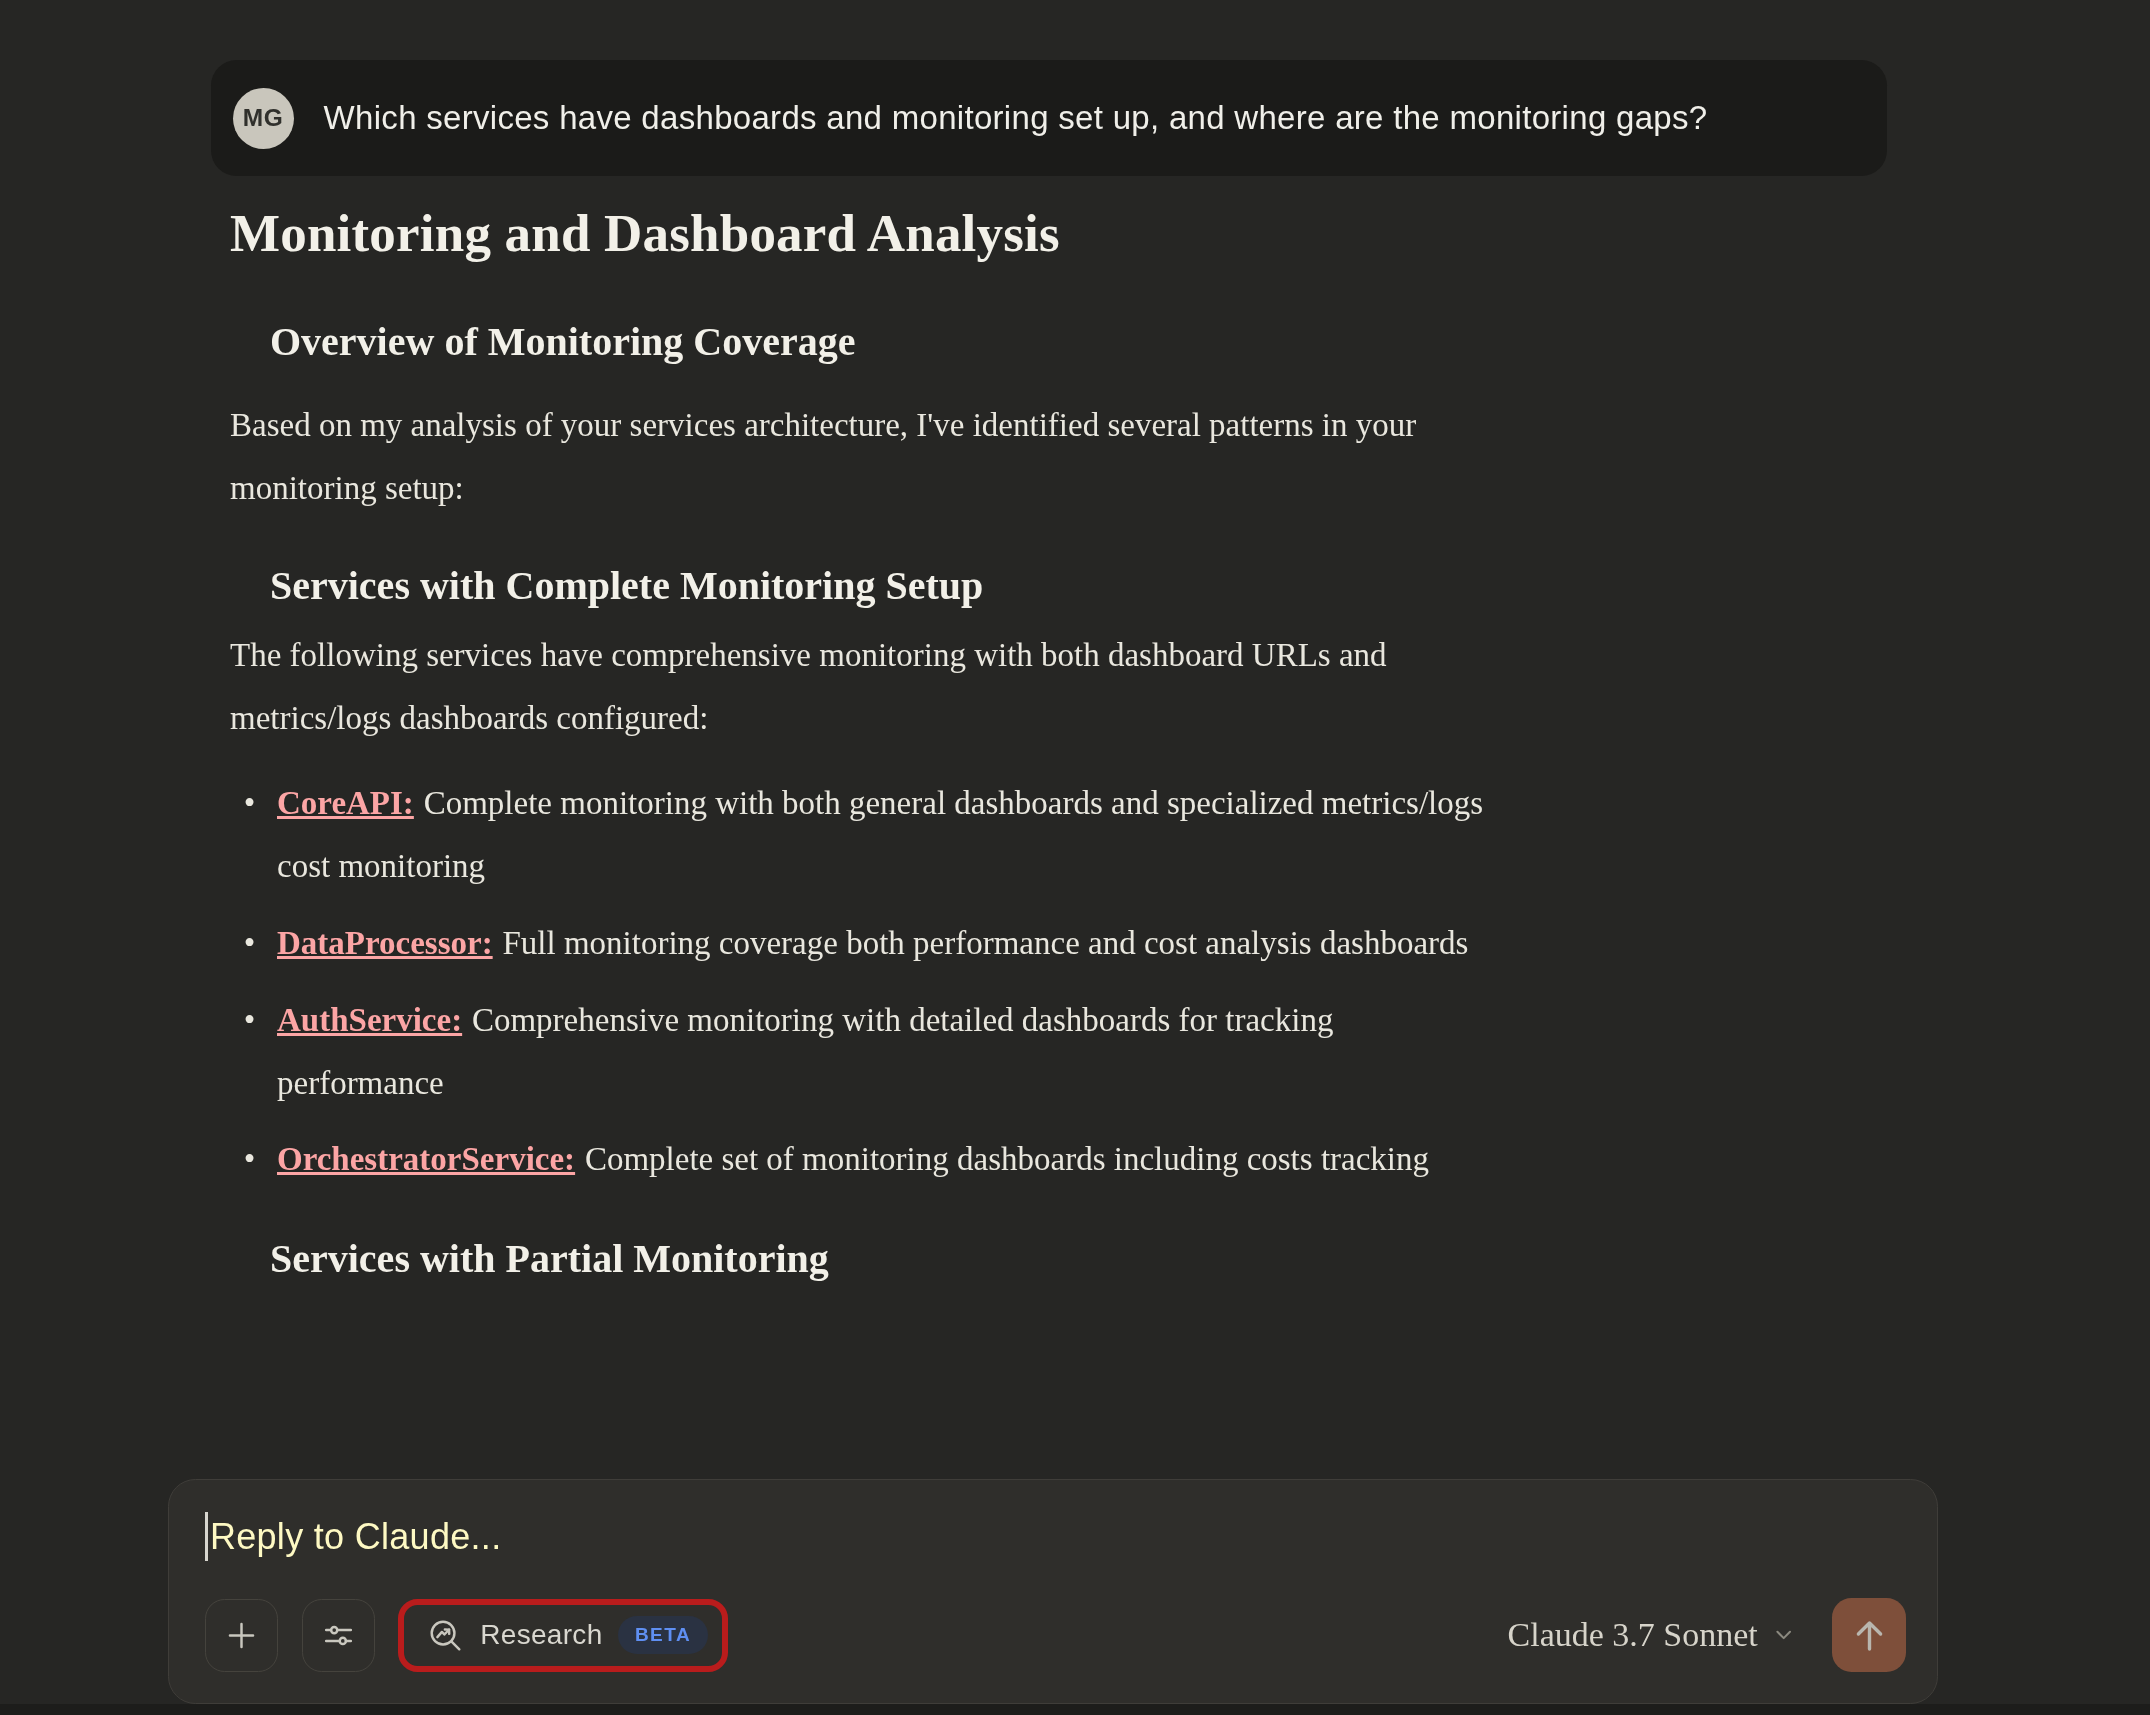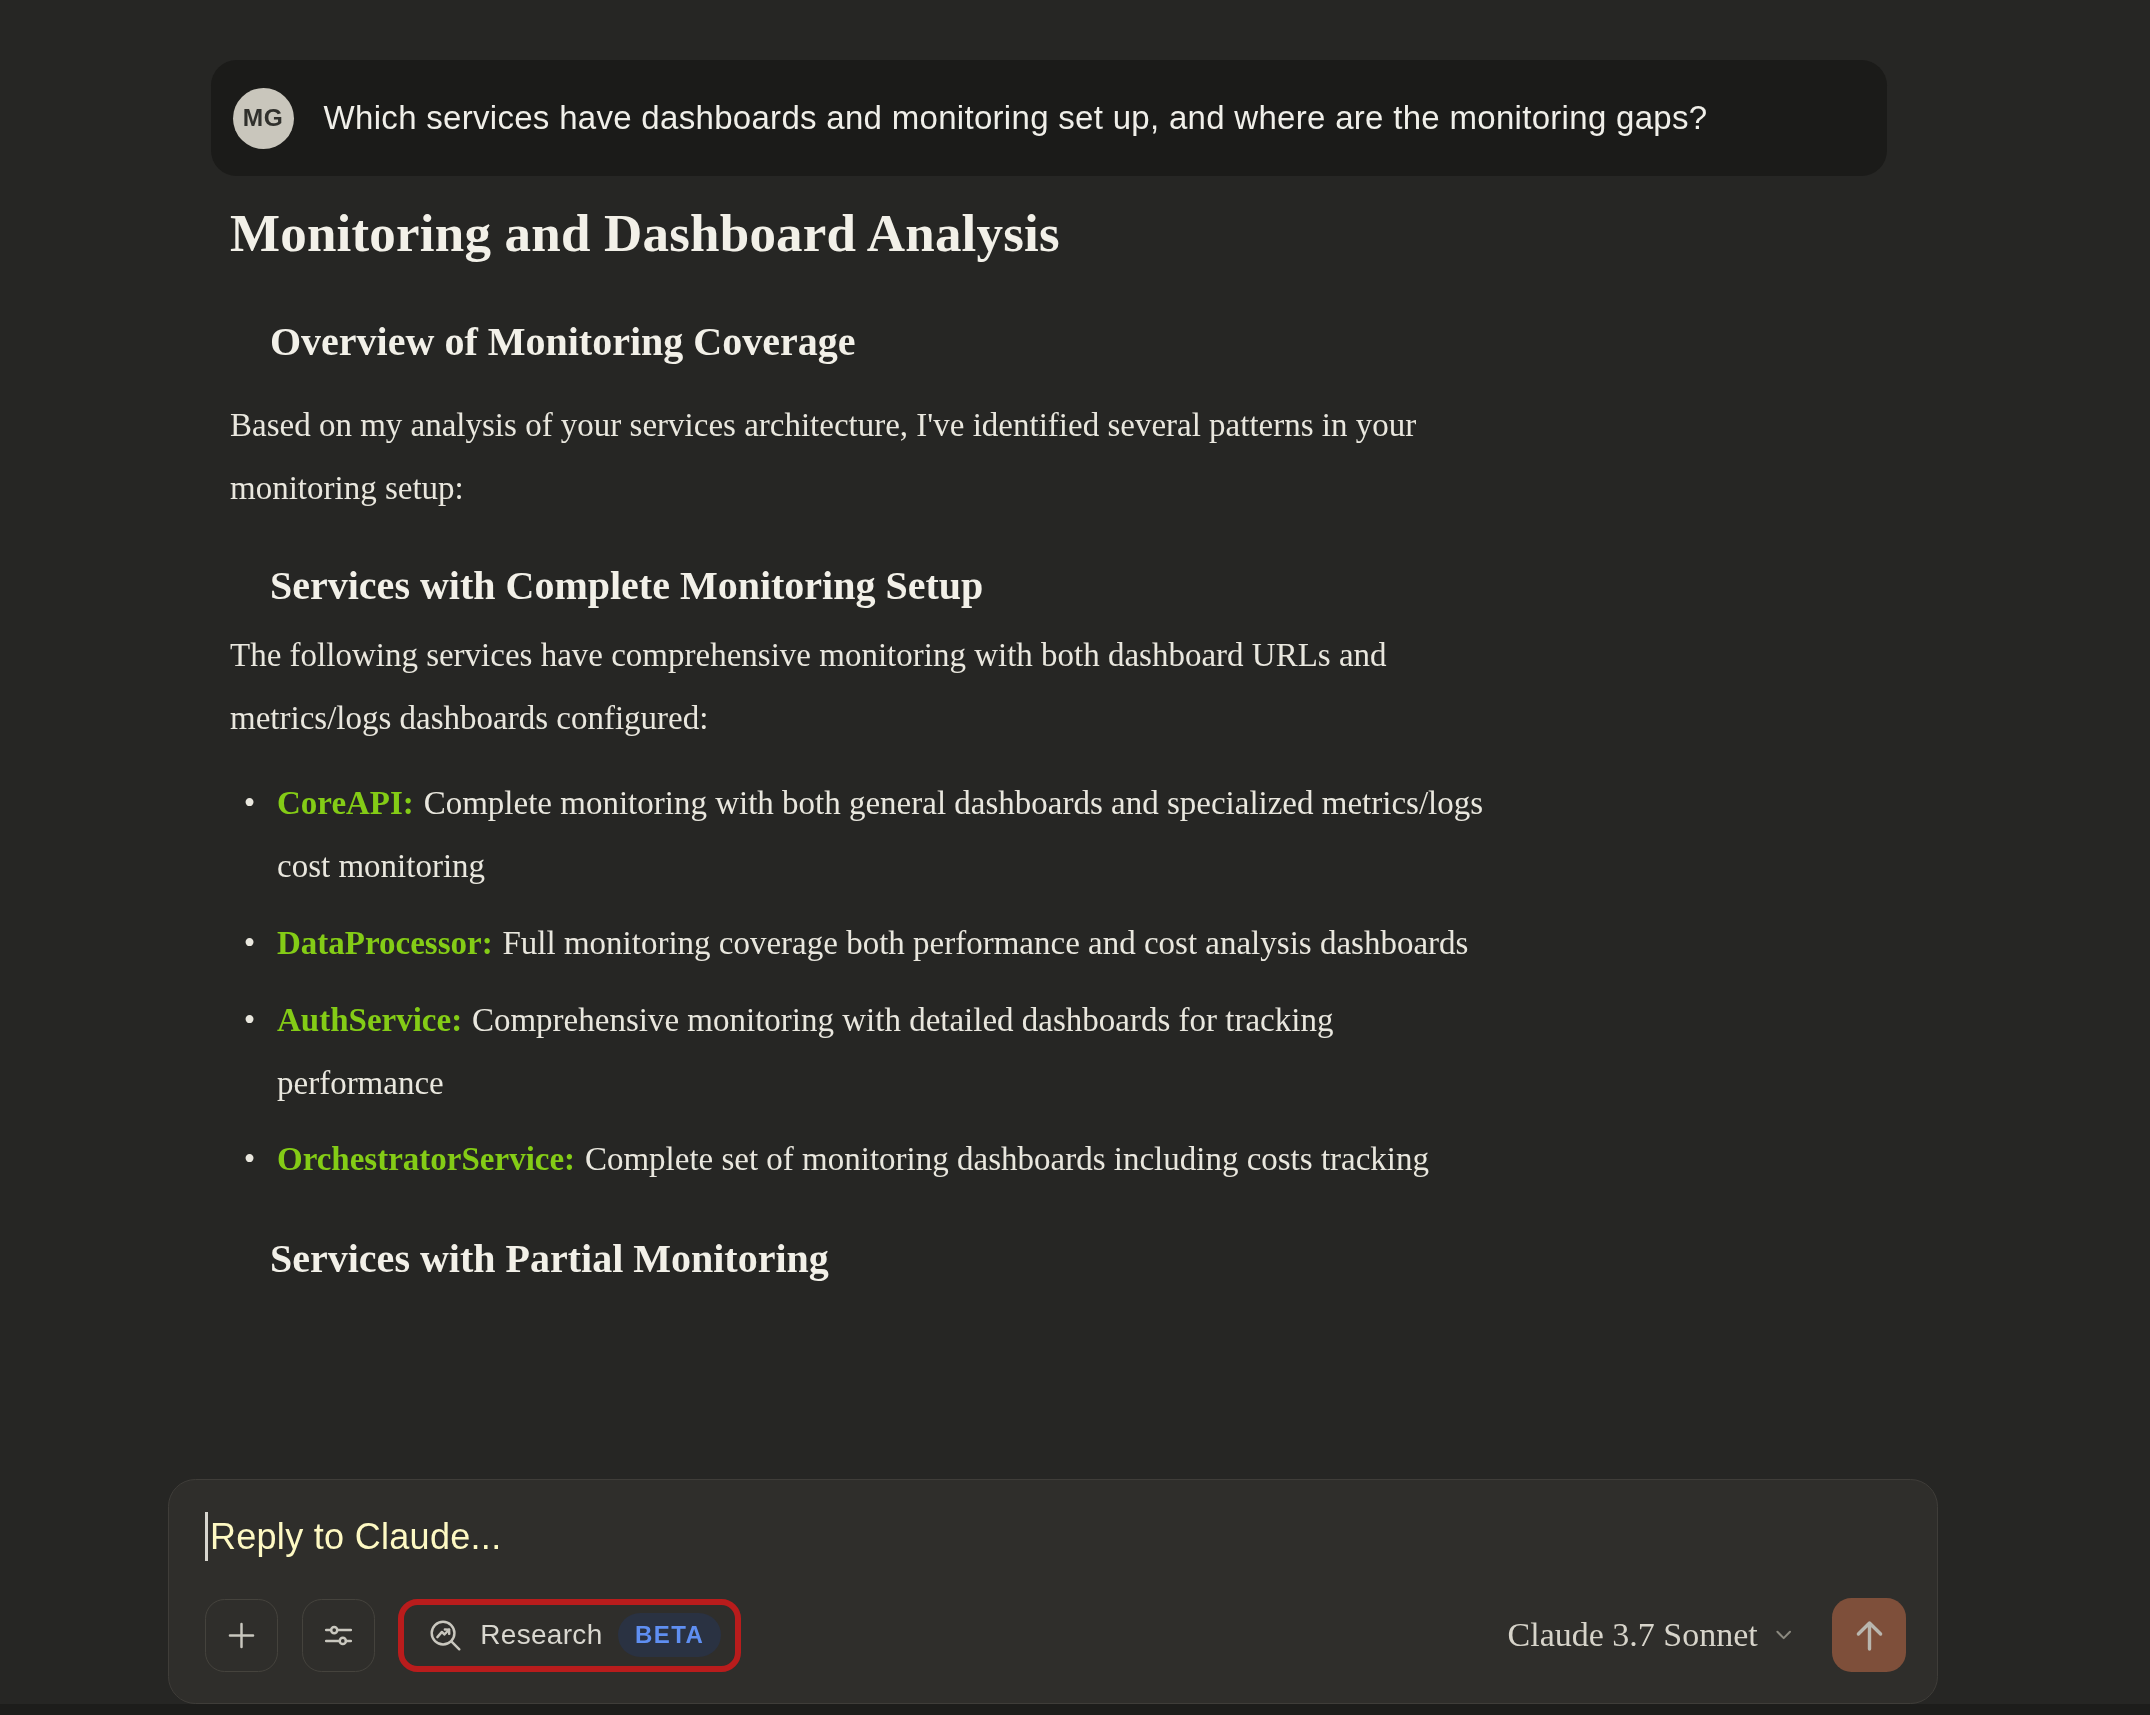--- a/index.html
+++ b/index.html
@@ -88,21 +88,21 @@
     line-height: 63px;
     margin-bottom: 13.7px;
   }
   .md-ul li::before {
     content: "\2022";
     position: absolute;
     left: 13.7px;
     top: 0;
     font-size: 33px;
   }
-  .li-name { font-weight: 700; margin-right: 9.8px; color: #84cc16; }
+  .li-name { font-weight: 700; margin-right: 9.8px; color: #fca5a5; text-decoration: underline; }
   .li-desc { white-space: pre-line; }
 
   
   .composer {
     position: absolute;
     left: 168px; top: 1479px;
     width: 1770px; height: 225px;
     background: #2f2e2b;
     border: 1px solid #3f3d39;
     border-radius: 27.4px;
@@ -154,21 +154,21 @@
   }
   .research-btn svg { stroke: #c9c7be; }
   .research-label {
     color: #d9d7cf;
     font-size: 28px;
     letter-spacing: 0.3px;
   }
   .beta-badge {
     background: #2a3242;
     color: #5f8ff2;
-    font-size: 24px;
+    font-size: 19px;
     font-weight: 700;
     letter-spacing: 1.5px;
     border-radius: 979px;
     padding: 7.8px 16.7px;
   }
   .model-selector {
     display: flex; align-items: center; gap: 11.8px;
     cursor: pointer;
   }
   .model-label {

